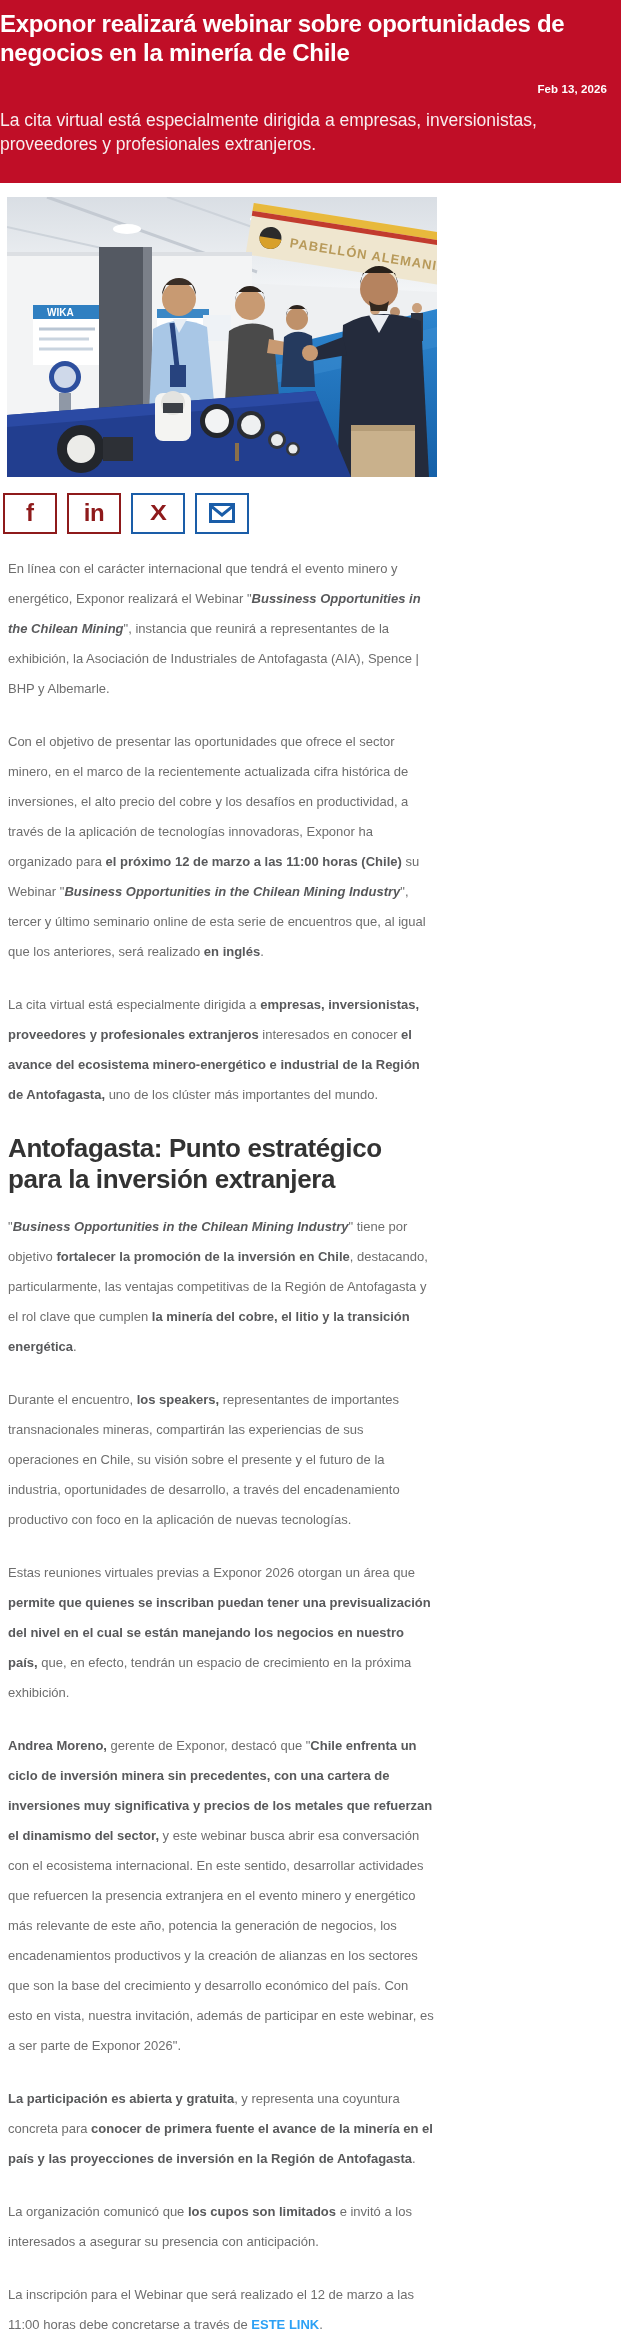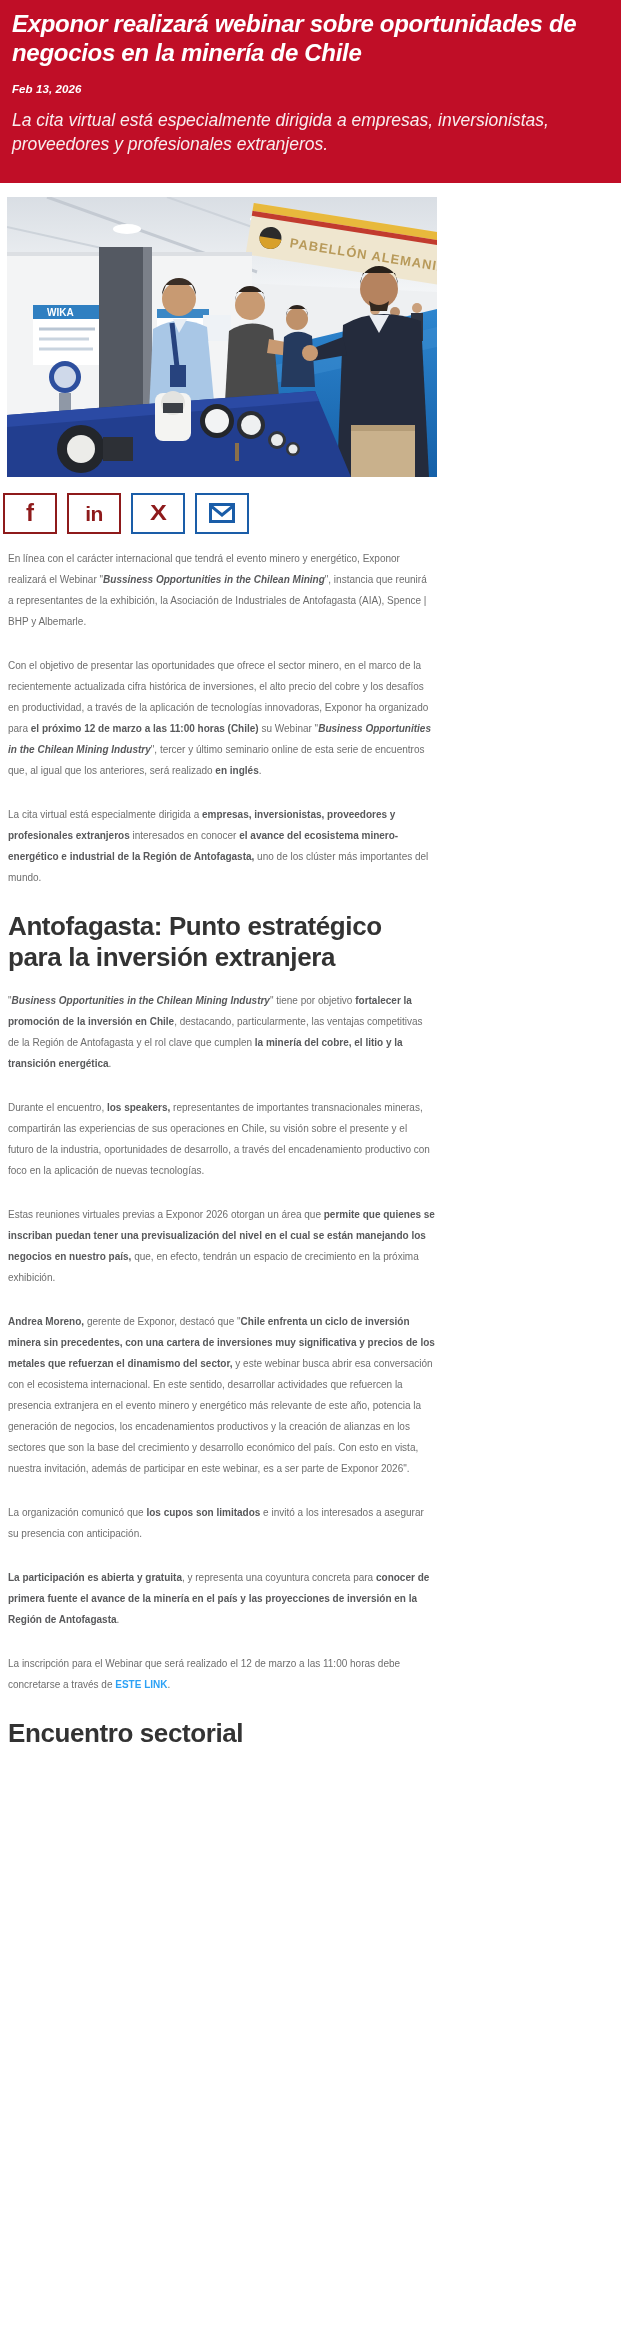--- a/index.html
+++ b/index.html
@@ -13,53 +13,52 @@
   }
   *{box-sizing:border-box;}
   html,body{margin:0;padding:0;}
   body{
     width:621px;height:2332px;overflow:hidden;background:#fff;
     font-family:"Liberation Sans",sans-serif;
   }
   
   .hero-header{
     background:var(--red);color:#fff;
-    padding:9px 14px 27px 12px;
-    font-style:italic;
+    padding:9px 14px 27px 0;
   }
   .hero-header h1{
     margin:0;font-size:24px;line-height:1.22;font-weight:bold;letter-spacing:-0.3px;
   }
   .hero-header .date{
-    margin-top:15px;font-size:11.5px;font-weight:bold;letter-spacing:0.1px;
+    margin-top:15px;font-size:11.5px;font-weight:bold;letter-spacing:0.1px;text-align:right;
   }
   .hero-header .subtitle{
     margin-top:13px;font-size:17.5px;line-height:1.38;color:#F8EDEE;max-width:540px;
   }
   
   .hero-photo{
     width:430px;height:280px;margin:14px 0 0 7px;display:block;overflow:hidden;
   }
   
   .share-row{display:flex;gap:10px;margin:16px 0 0 3px;}
   .share-btn{
     width:54px;height:41px;background:#fff;border:2px solid var(--maroon);
     display:flex;align-items:center;justify-content:center;cursor:pointer;padding:0;
   }
   .share-btn .glyph{
     font-weight:bold;color:var(--maroon);font-size:24px;line-height:1;
     font-family:"Liberation Sans",sans-serif;
   }
-  .share-btn.btn-linkedin .glyph{font-size:21px;letter-spacing:-0.5px;}
+  .share-btn.btn-linkedin .glyph{font-size:24px;letter-spacing:-0.5px;}
   .share-btn.btn-x{border-color:var(--blue);}
   .share-btn.btn-x .glyph{font-size:22px;color:var(--maroon);transform:scaleX(1.15);}
   .share-btn.btn-email{border-color:var(--blue);}
   
   .article{padding:6px 0 30px 8px;width:435px;color:var(--body);}
-  .article p{font-size:10px;line-height:21px;margin:8px 0 23px 0;}
+  .article p{font-size:13px;line-height:30px;margin:14px 0 23px 0;}
   .article h2{
     color:var(--heading);font-size:26px;line-height:1.2;font-weight:bold;
     letter-spacing:-0.4px;margin:18px 0 17px 0;
   }
   .article .b{font-weight:bold;color:var(--body-bold);}
   .article .i{font-style:italic;}
   .article a.link{color:var(--link);font-weight:bold;text-decoration:none;}
 </style>
 </head>
 <body>
@@ -216,17 +215,17 @@
 
 <article class="article">
     <p><span>En línea con el carácter internacional que tendrá el evento minero y energético, Exponor realizará el Webinar "</span><span class="b i">Bussiness Opportunities in the Chilean Mining</span><span>", instancia que reunirá a representantes de la exhibición, la Asociación de Industriales de Antofagasta (AIA), Spence | BHP y Albemarle.</span></p>
     <p><span>Con el objetivo de presentar las oportunidades que ofrece el sector minero, en el marco de la recientemente actualizada cifra histórica de inversiones, el alto precio del cobre y los desafíos en productividad, a través de la aplicación de tecnologías innovadoras, Exponor ha organizado para </span><span class="b">el próximo 12 de marzo a las 11:00 horas (Chile)</span><span> su Webinar "</span><span class="b i">Business Opportunities in the Chilean Mining Industry</span><span>", tercer y último seminario online de esta serie de encuentros que, al igual que los anteriores, será realizado </span><span class="b">en inglés</span><span>.</span></p>
     <p><span>La cita virtual está especialmente dirigida a </span><span class="b">empresas, inversionistas, proveedores y profesionales extranjeros</span><span> interesados en conocer </span><span class="b">el avance del ecosistema minero-energético e industrial de la Región de Antofagasta,</span><span> uno de los clúster más importantes del mundo.</span></p>
     <h2>Antofagasta: Punto estratégico para la inversión extranjera</h2>
     <p><span>"</span><span class="b i">Business Opportunities in the Chilean Mining Industry</span><span>" tiene por objetivo </span><span class="b">fortalecer la promoción de la inversión en Chile</span><span>, destacando, particularmente, las ventajas competitivas de la Región de Antofagasta y el rol clave que cumplen </span><span class="b">la minería del cobre, el litio y la transición energética</span><span>.</span></p>
     <p><span>Durante el encuentro, </span><span class="b">los speakers,</span><span> representantes de importantes transnacionales mineras, compartirán las experiencias de sus operaciones en Chile, su visión sobre el presente y el futuro de la industria, oportunidades de desarrollo, a través del encadenamiento productivo con foco en la aplicación de nuevas tecnologías.</span></p>
     <p><span>Estas reuniones virtuales previas a Exponor 2026 otorgan un área que </span><span class="b">permite que quienes se inscriban puedan tener una previsualización del nivel en el cual se están manejando los negocios en nuestro país,</span><span> que, en efecto, tendrán un espacio de crecimiento en la próxima exhibición.</span></p>
     <p><span class="b">Andrea Moreno,</span><span> gerente de Exponor, destacó que "</span><span class="b">Chile enfrenta un ciclo de inversión minera sin precedentes, con una cartera de inversiones muy significativa y precios de los metales que refuerzan el dinamismo del sector,</span><span> y este webinar busca abrir esa conversación con el ecosistema internacional. En este sentido, desarrollar actividades que refuercen la presencia extranjera en el evento minero y energético más relevante de este año, potencia la generación de negocios, los encadenamientos productivos y la creación de alianzas en los sectores que son la base del crecimiento y desarrollo económico del país. Con esto en vista, nuestra invitación, además de participar en este webinar, es a ser parte de Exponor 2026".</span></p>
+    <p><span class="b">La participación es abierta y gratuita</span><span>, y representa una coyuntura concreta para </span><span class="b">conocer de primera fuente el avance de la minería en el país y las proyecciones de inversión en la Región de Antofagasta</span><span>.</span></p>
     <p><span>La organización comunicó que </span><span class="b">los cupos son limitados</span><span> e invitó a los interesados a asegurar su presencia con anticipación.</span></p>
-    <p><span class="b">La participación es abierta y gratuita</span><span>, y representa una coyuntura concreta para </span><span class="b">conocer de primera fuente el avance de la minería en el país y las proyecciones de inversión en la Región de Antofagasta</span><span>.</span></p>
     <p><span>La inscripción para el Webinar que será realizado el 12 de marzo a las 11:00 horas debe concretarse a través de </span><a href="#" class="link">ESTE LINK</a><span>.</span></p>
     <h2>Encuentro sectorial</h2>
   </article>
 
 </body></html>

